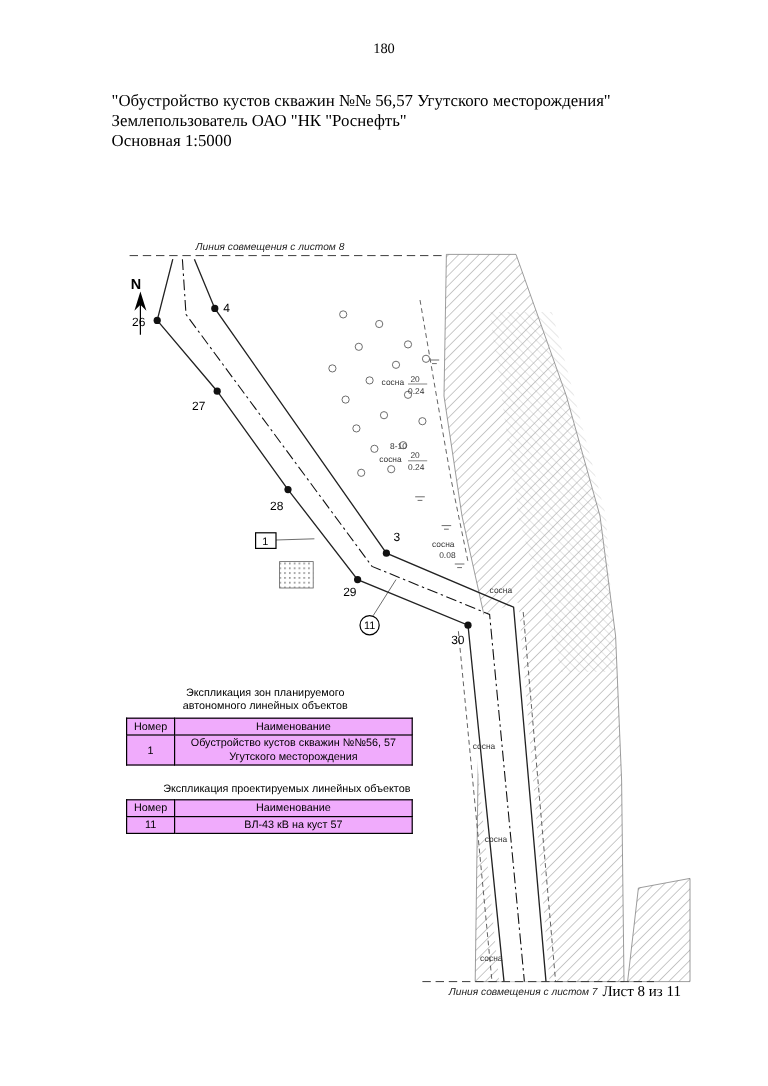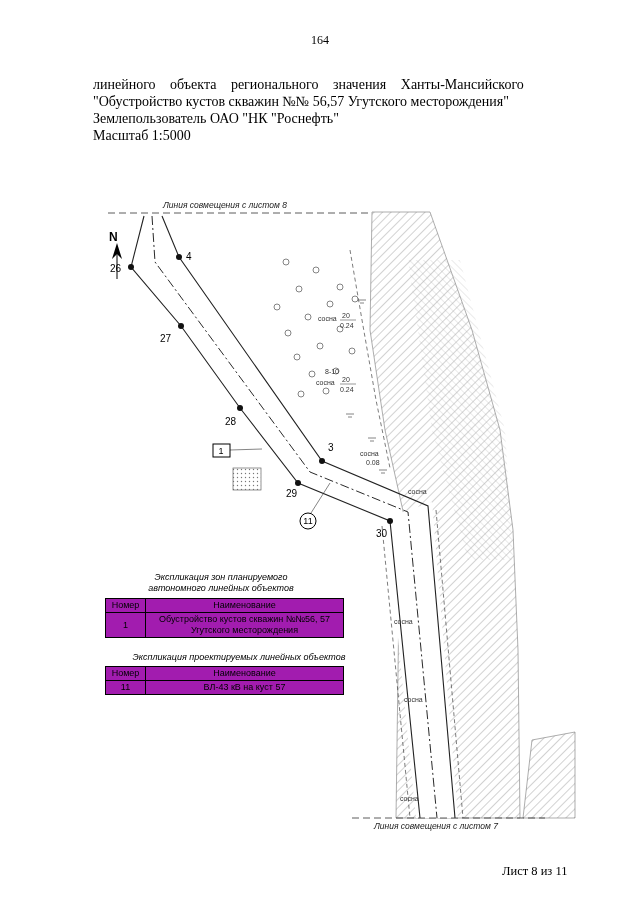--- a/index.html
+++ b/index.html
@@ -18,47 +18,46 @@
   }
   .header-line.justify { word-spacing:11px; }
   .map-svg { position:absolute; left:0; top:0; }
   .t-join  { font:italic 8.5px "Liberation Sans", sans-serif; fill:#222; }
   .t-north { font:bold 12px "Liberation Sans", sans-serif; fill:#000; }
   .t-pt    { font:10px "Liberation Sans", sans-serif; fill:#000; }
   .t-ref   { font:9px "Liberation Sans", sans-serif; fill:#000; }
   .t-ann   { font:7px "Liberation Sans", sans-serif; fill:#333; }
   .caption {
     position:absolute; font-family:"Liberation Sans", sans-serif;
-    font-size:9px; line-height:11px; text-align:center; color:#000;font-style:italic;
+    font-size:9px; line-height:11px; text-align:center; color:#000;
   }
   table.tbl {
-    position:absolute; border-collapse:collapse; background:#a21caf;
+    position:absolute; border-collapse:collapse; background:#f0abfc;
     font-family:"Liberation Sans", sans-serif; font-size:9px; line-height:11px;
   }
   table.tbl th, table.tbl td {
     border:1px solid #000; padding:1px 3px; text-align:center;
     vertical-align:middle; font-weight:normal;
   }
   .col-num  { width:40px; }
   .col-name { width:198px; }
   .sheet-label {
-    position:absolute; left:502px; top:864px;
+    position:absolute; left:502px; top:819px;
     font-size:12.5px; font-family:"Liberation Serif", serif;
   }
 </style>
 </head>
 <body>
 
-<div class="page-number">164</div>
+<div class="page-number">180</div>
 
 <div class="header-block">
-  <div class="header-line justify">линейного объекта регионального значения Ханты-Мансийского</div>
   <div class="header-line">"Обустройство кустов скважин №№ 56,57 Угутского месторождения"</div>
   <div class="header-line">Землепользователь ОАО "НК "Роснефть"</div>
-  <div class="header-line">Масштаб 1:5000</div>
+  <div class="header-line">Основная 1:5000</div>
 </div>
 
 <svg class="map-svg" width="640" height="905" viewBox="0 0 640 905">
   <defs>
     <pattern id="h1" patternUnits="userSpaceOnUse" width="6" height="6" patternTransform="rotate(45)">
       <line x1="0" y1="0" x2="0" y2="6" stroke="#8f8f8f" stroke-width="0.8"></line>
     </pattern>
     <pattern id="h2" patternUnits="userSpaceOnUse" width="5" height="5" patternTransform="rotate(-45)">
       <line x1="0" y1="0" x2="0" y2="5" stroke="#a8a8a8" stroke-width="0.7"></line>
     </pattern>

